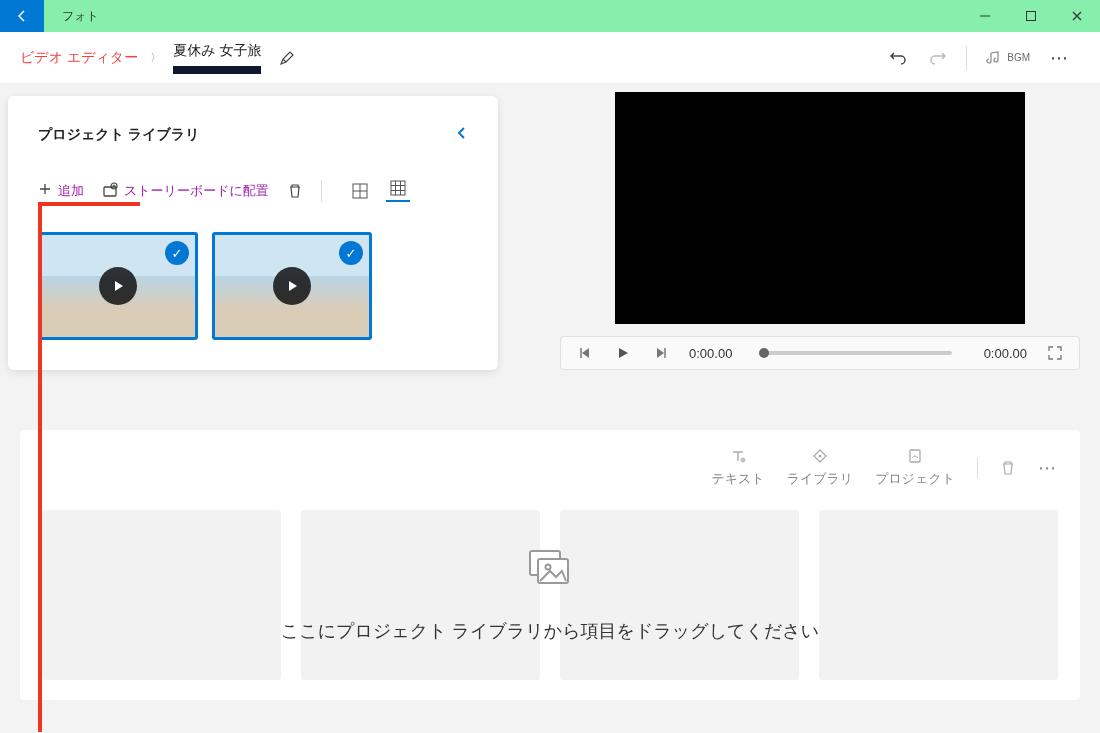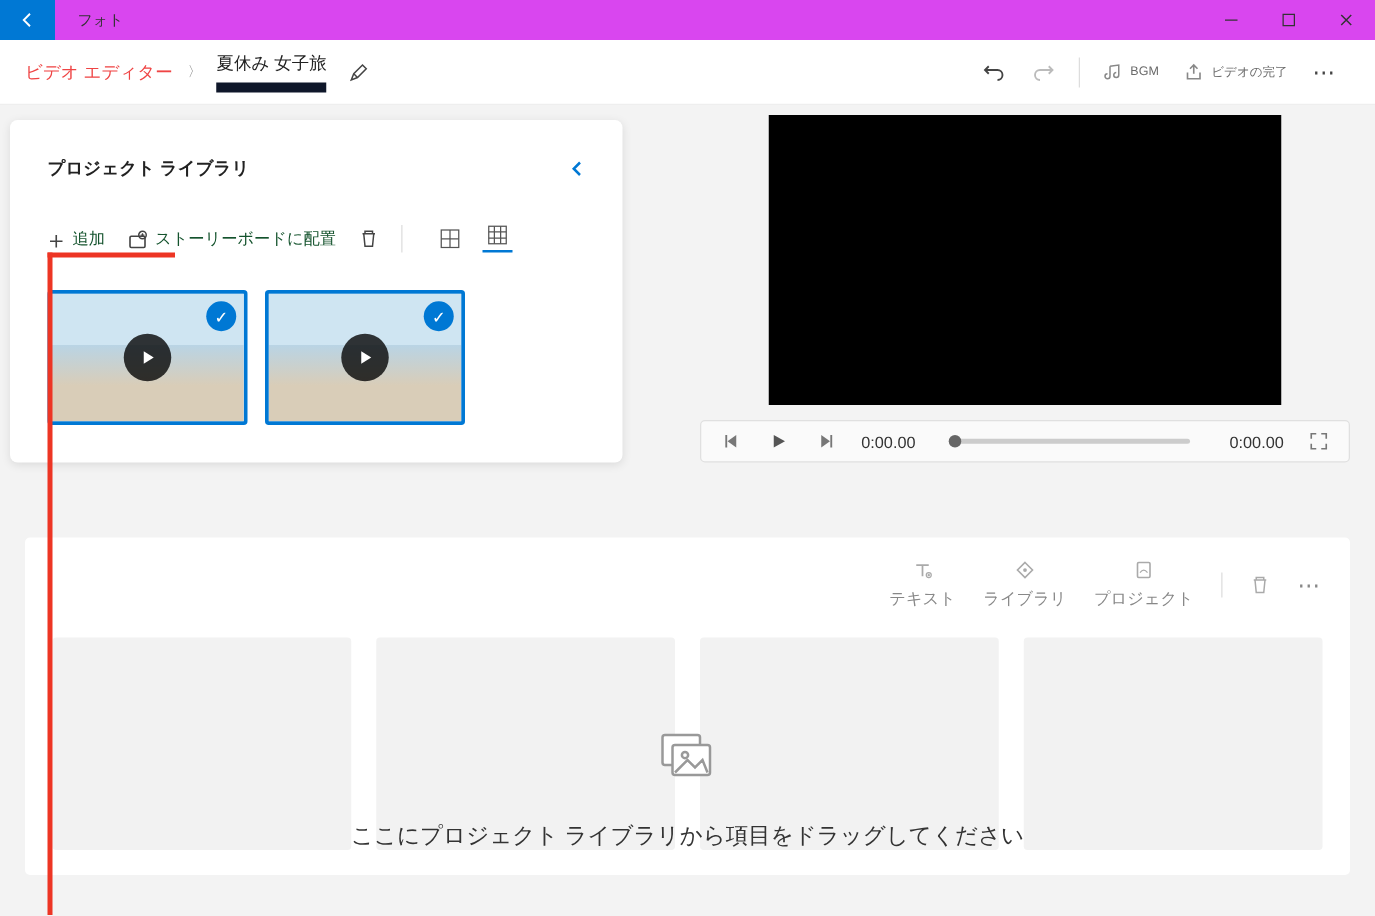--- a/index.html
+++ b/index.html
@@ -1,40 +1,40 @@
 <!DOCTYPE html>
 <html><head>
 <meta charset="utf-8">
 <style>
 * { box-sizing: border-box; margin: 0; padding: 0; font-family: "Segoe UI", "Yu Gothic UI", sans-serif; }
 body { width: 1100px; height: 733px; background: #f3f3f3; overflow: hidden; position: relative; }
 
 
-.title-bar { height: 32px; display: flex; align-items: center; background: #d946ef; }
+.title-bar { height: 32px; display: flex; align-items: center; background: #86efac; }
 .back-btn { width: 44px; height: 32px; background: #0078d4; display: flex; align-items: center; justify-content: center; color: #fff; }
 .app-title { margin-left: 18px; font-size: 12px; color: #333; }
 .win-controls { margin-left: auto; display: flex; }
 .win-btn { width: 46px; height: 32px; display: flex; align-items: center; justify-content: center; color: #333; }
 
 
 .header { height: 52px; display: flex; align-items: center; padding: 0 20px; background: #fff; border-bottom: 1px solid #eee;}
 .breadcrumb-root { font-size: 14px; color: #ef4444; }
 .chevron-sep { margin: 0 12px; color: #888; font-size: 11px;}
 .project-name { font-size: 14px; color: #222; padding-bottom: 6px; border-bottom: 8px solid #0f172a; }
 .pencil { margin-left: 18px; color: #444; }
 .header-spacer { flex: 1; }
 .header-btn { display: flex; align-items: center; gap: 6px; padding: 6px 10px; color: #6a6a6a; font-size: 10px; }
 .header-btn.enabled { color: #444; }
 .more-btn { font-size: 18px; padding: 6px 10px; color: #444; letter-spacing: 2px;}
 .library-card { position: absolute; left: 8px; top: 96px; width: 490px; background: #fff; border-radius: 6px; box-shadow: 0 2px 8px rgba(0,0,0,.1); padding: 30px 30px 30px 30px; z-index: 2;}
-.lib-header { display: flex; align-items: center; }
+.lib-header { display: flex; align-items: flex-start; }
 .lib-title { font-size: 14px; font-weight: 600; color: #222; }
 .lib-collapse { margin-left: auto; color: #0078d4; font-size: 14px;}
 .lib-toolbar { display: flex; align-items: center; gap: 18px; margin-top: 36px;}
-.tb-item { display: flex; align-items: flex-end; gap: 6px; font-size: 13px; color: #14532d; }
+.tb-item { display: flex; align-items: flex-start; gap: 6px; font-size: 13px; color: #a21caf; }
 .tb-sep { width: 1px; height: 22px; background: #ddd; }
 .view-toggle { display: flex; gap: 14px; margin-left: 8px;}
 .view-btn { width: 24px; display:flex; align-items:center; justify-content:center; color:#555;}
 .view-btn.active { border-bottom: 2px solid #0078d4; padding-bottom: 4px;}
 .thumbs { display: flex; gap: 14px; margin-top: 30px; }
 .thumb { width: 160px; height: 108px; border: 3px solid #0078d4; border-radius: 3px; position: relative; overflow: hidden; }
 .thumb-img { width: 100%; height: 100%; background: linear-gradient(#cfe5f2 40%, #b9d4e5 40%, #d9cdb8 72%); display:flex; align-items:center; justify-content:center;}
 .play-circ { width: 38px; height: 38px; border-radius: 50%; background: rgba(0,0,0,.78); display:flex; align-items:center; justify-content:center; color:#fff;}
 .check { position:absolute; top:6px; right:6px; width:24px; height:24px; background:#0078d4; border-radius:50%; display:flex; align-items:center; justify-content:center; color:#fff; font-size:13px;}
 
@@ -48,21 +48,21 @@
 .seek::before { content:""; position:absolute; left:-5px; top:-3px; width:10px; height:10px; background:#666; border-radius:50%;}
 .expand { margin-left:auto; }
 
 
 .storyboard { position:absolute; left:20px; right:20px; top:430px; height:270px; background:#fff; border-radius:4px; padding:18px 22px;}
 .sb-toolbar { display:flex; justify-content:flex-end; align-items:center; gap:22px; color:#888; font-size:13px;}
 .sb-tb-item { display:flex; align-items:center; gap:6px;flex-direction:column;}
 .sb-sep { width:1px; height:20px; background:#ddd;}
 .sb-slots { display:flex; gap:20px; margin-top:22px; position:relative; height:170px;}
 .slot { flex:1; background:#f2f2f2; border-radius:3px; }
-.sb-overlay { position:absolute; left:0; right:0; top:0; bottom:0; display:flex; flex-direction:column; align-items:center; justify-content:flex-end; gap:32px; pointer-events:none;}
+.sb-overlay { position:absolute; left:0; right:0; top:0; bottom:0; display:flex; flex-direction:column; align-items:center; justify-content:center; gap:32px; pointer-events:none;}
 .sb-icon { color:#888; }
 .sb-msg { font-size:18px; color:#333; }
 
 
 .annot { position:absolute; left:38px; top:202px; width:4px; height:530px; background:#ed3524; z-index:5;}
 .annot-h { position:absolute; left:38px; top:202px; width:102px; height:4px; background:#ed3524; z-index:5;}
 
 svg { display: block; }
 </style>
 </head>
@@ -113,26 +113,20 @@
     <svg width="20" height="20" viewBox="0 0 20 20">
         <path d="M14 5 L17 8 L14 11 M17 8 H7 A4 4 0 0 0 7 16" stroke="#bbb" fill="none" stroke-width="1.5"></path>
       </svg>
   </div>
   <div style="width:1px;height:24px;background:#ddd;margin:0 8px;"></div>
   <div class="header-btn">
     <svg width="16" height="16" viewBox="0 0 16 16">
         <path d="M6 3 V11 A2 2 0 1 1 4 9 M6 3 L13 2 V10 A2 2 0 1 1 11 8" stroke="#888" fill="none" stroke-width="1.2"></path>
       </svg>
     <span>BGM</span>
-  </div>
-  <div class="header-btn">
-    <svg width="16" height="16" viewBox="0 0 16 16">
-        <path d="M3 8 V13 H13 V8 M8 2 V9 M5 5 L8 2 L11 5" stroke="#888" fill="none" stroke-width="1.3"></path>
-      </svg>
-    <span>ビデオの完了</span>
   </div>
   <div class="more-btn">⋯</div>
 </div>
 
 <div class="library-card">
   <div class="lib-header">
     <div class="lib-title">プロジェクト ライブラリ</div>
     <div class="lib-collapse">
       <svg width="12" height="14" viewBox="0 0 12 14">
           <path d="M8 2 L3 7 L8 12" stroke="#0078d4" stroke-width="2" fill="none"></path>

